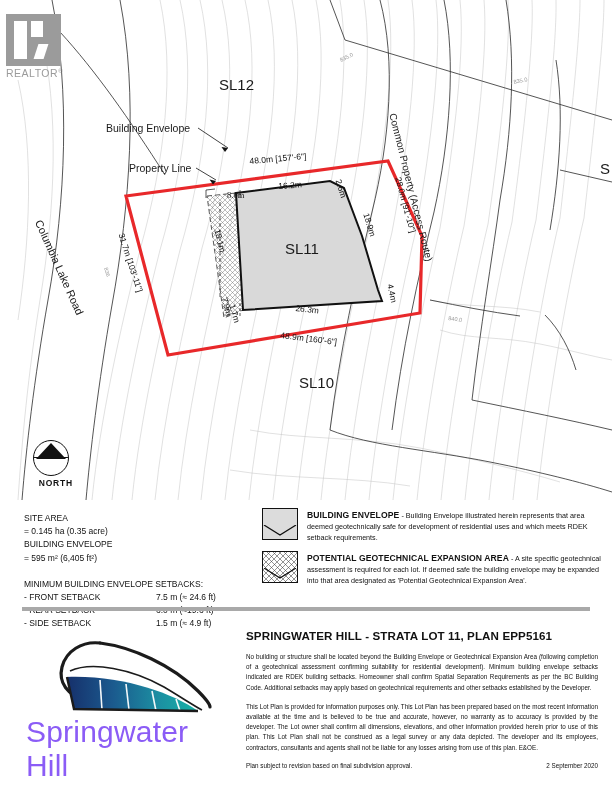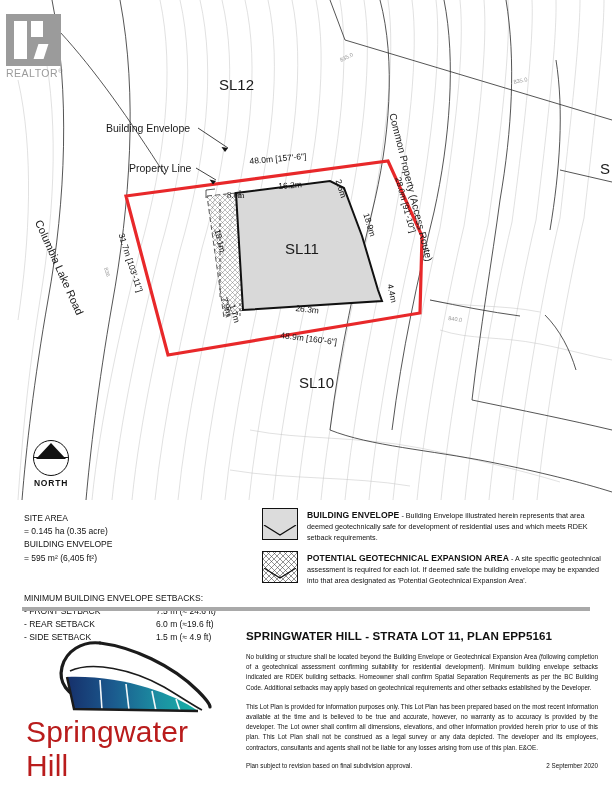--- a/index.html
+++ b/index.html
@@ -105,21 +105,21 @@
   .d-263 { left: 296px; top: 303px; transform: rotate(6deg); transform-origin:left top;}
   .d-80  { left: 227px; top: 190px; font-family: Liberation Serif, serif; }
   .d-181 { left: 222px; top: 228px; transform: rotate(76deg); transform-origin:left top;}
   .d-79  { left: 229px; top: 296px; transform: rotate(74deg); transform-origin:left top;}
   .d-17  { left: 237px; top: 303px; transform: rotate(74deg); transform-origin:left top;}
 
   .north {
     position: absolute;
     left: 29px; top: 440px;
     width: 44px;
-    text-align: center;
+    text-align: right;
   }
   .north-circle {
     width: 34px; height: 34px;
     border: 1.4px solid #111;
     border-radius: 50%;
     margin: 0 auto;
     position: relative;
     overflow: hidden;
     background: #fff;
   }
@@ -147,21 +147,21 @@
     width: 612px; height: 105px;
   }
   .legend-left {
     position: absolute; left: 24px; top: 12px;
     font-size: 8.5px; line-height: 1.55;
   }
   .ll-row { display: flex; flex-direction: column; }
   .ll-key { width: 140px; }
   .ll-val { }
   .ll-spacer { height: 11px; }
-  .ll-head { margin-top: 16px; }
+  .ll-head { margin-top: 2px; }
   .sb-row { display: flex; }
   .sb-key { width: 132px; }
 
   .legend-right {
     position: absolute; left: 262px; top: 8px; width: 340px;
   }
   .legend-item { display: flex; margin-bottom: 8px; }
   .swatch {
     width: 34px; height: 30px; flex: 0 0 34px;
     border: 1.1px solid #111;
@@ -197,21 +197,21 @@
     left: 0; top: 615px;
     width: 612px; height: 177px;
   }
   .logo-block {
     position: absolute; left: 22px; top: 22px;
     width: 212px; height: 125px;
   }
   .logo-word {
     position: absolute; left: 4px; top: 78px;
     font-size: 30px;
-    color: #b91c1c;
+    color: #8b5cf6;
     letter-spacing: 0.2px;
     font-family: "Liberation Sans", sans-serif;
   }
   .footer-right {
     position: absolute; left: 246px; top: 14px; width: 352px;
   }
   .footer-title {
     font-size: 11.6px; font-weight: bold; letter-spacing: 0.1px;
     margin-bottom: 10px;
   }

